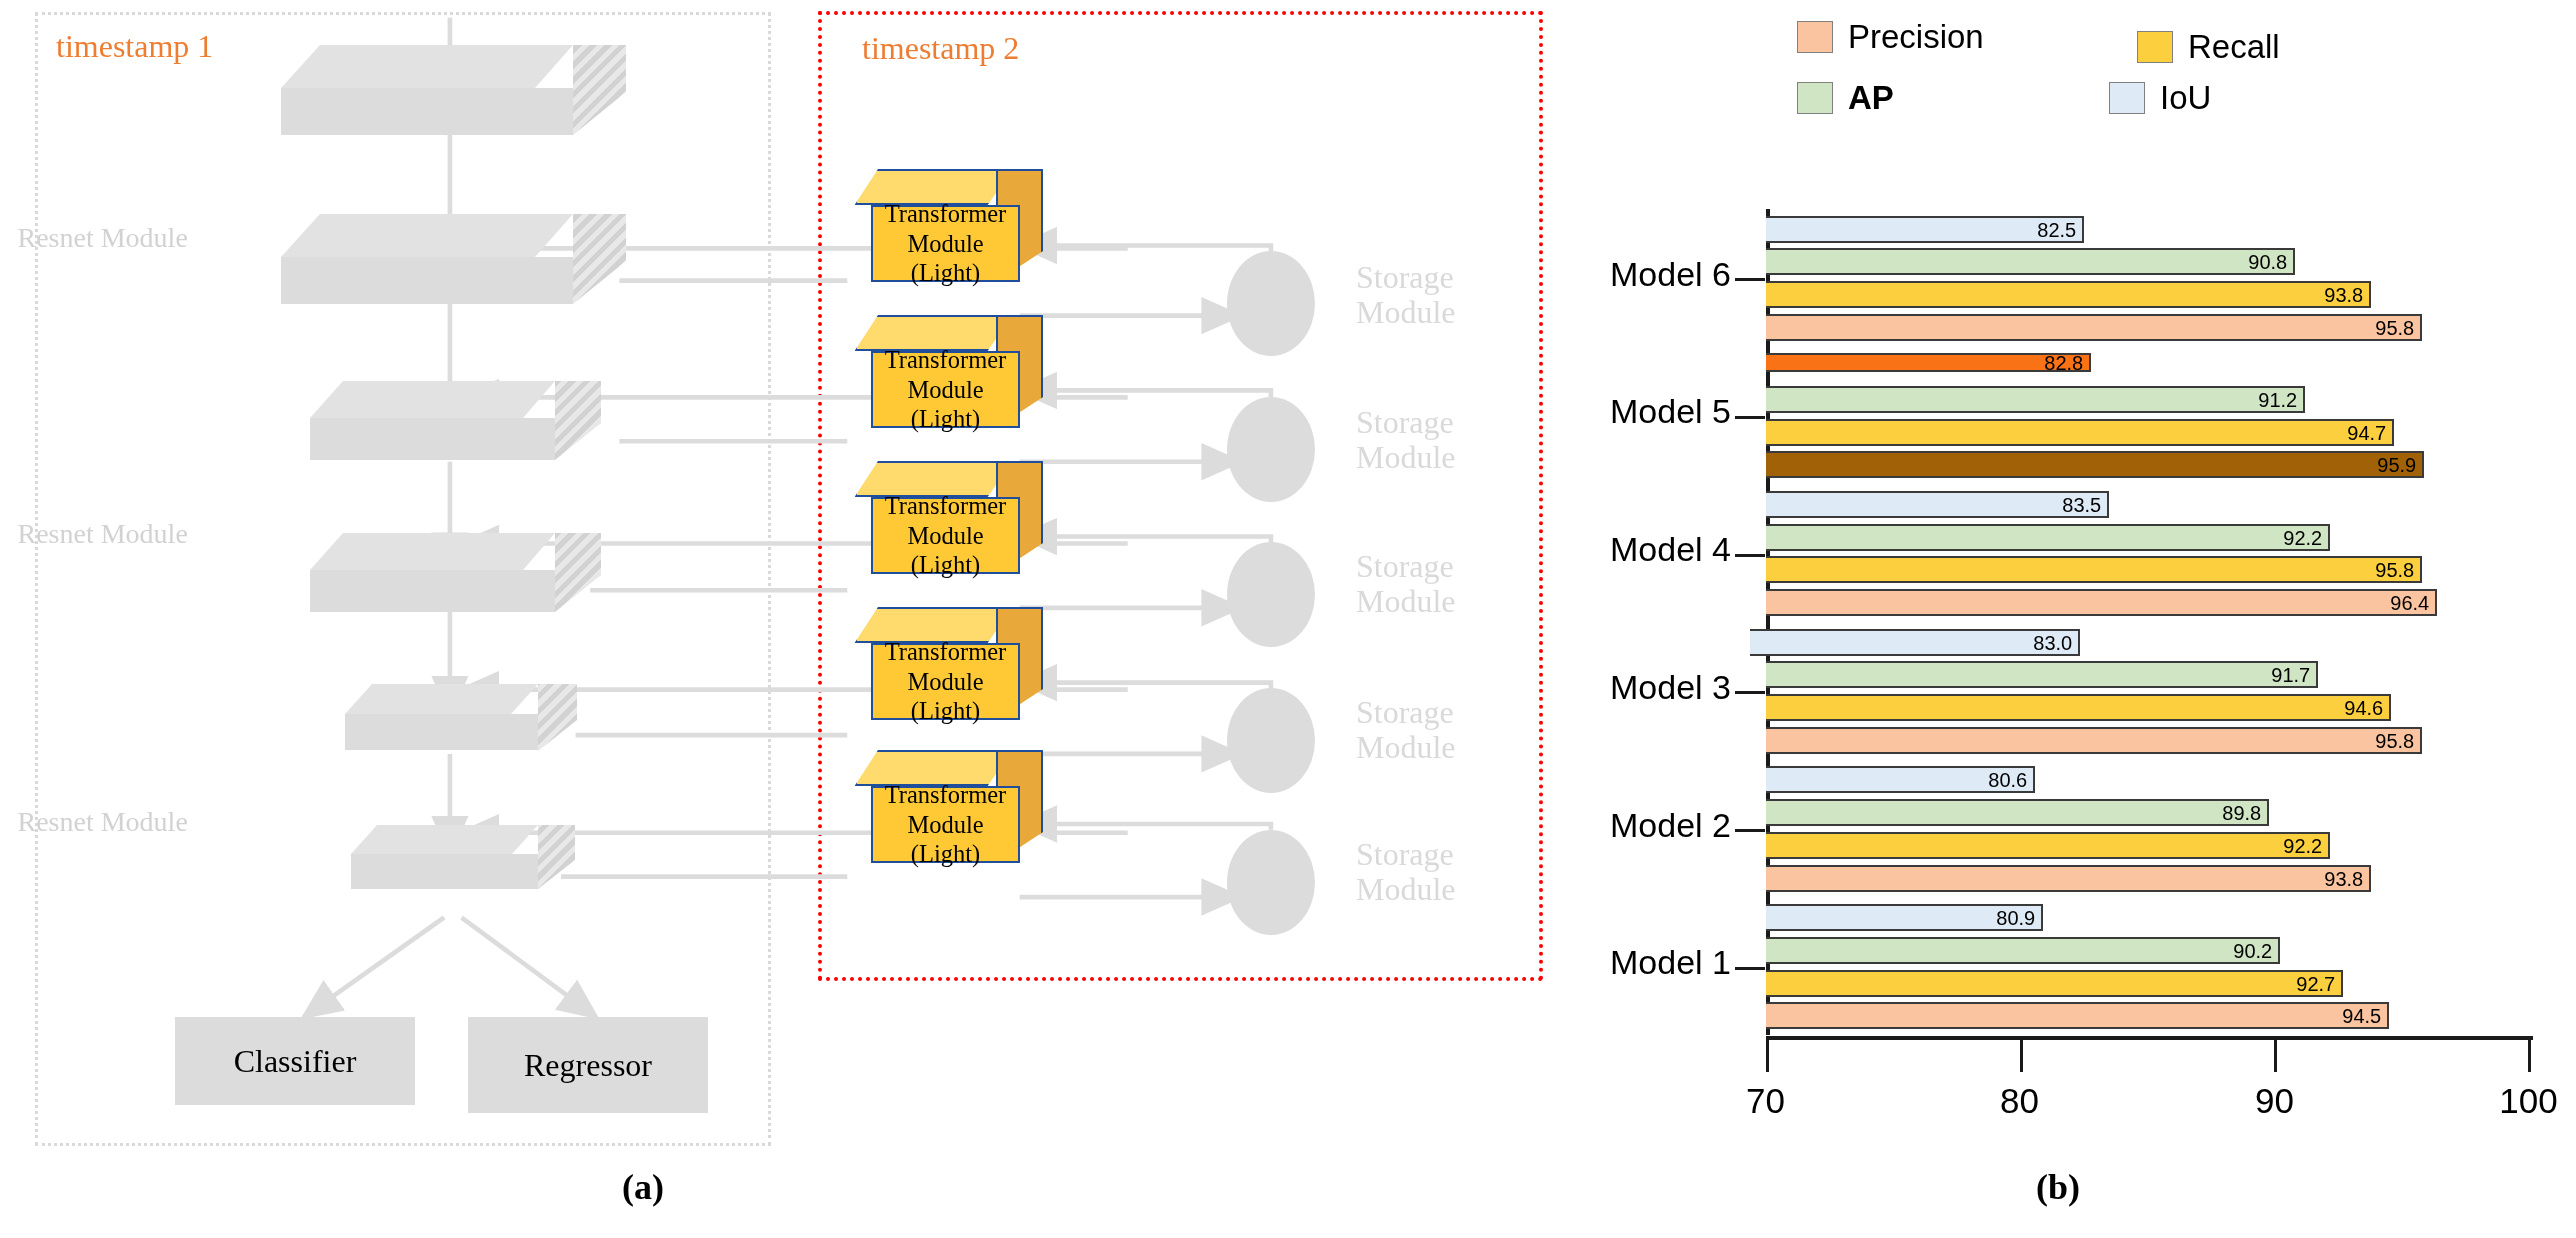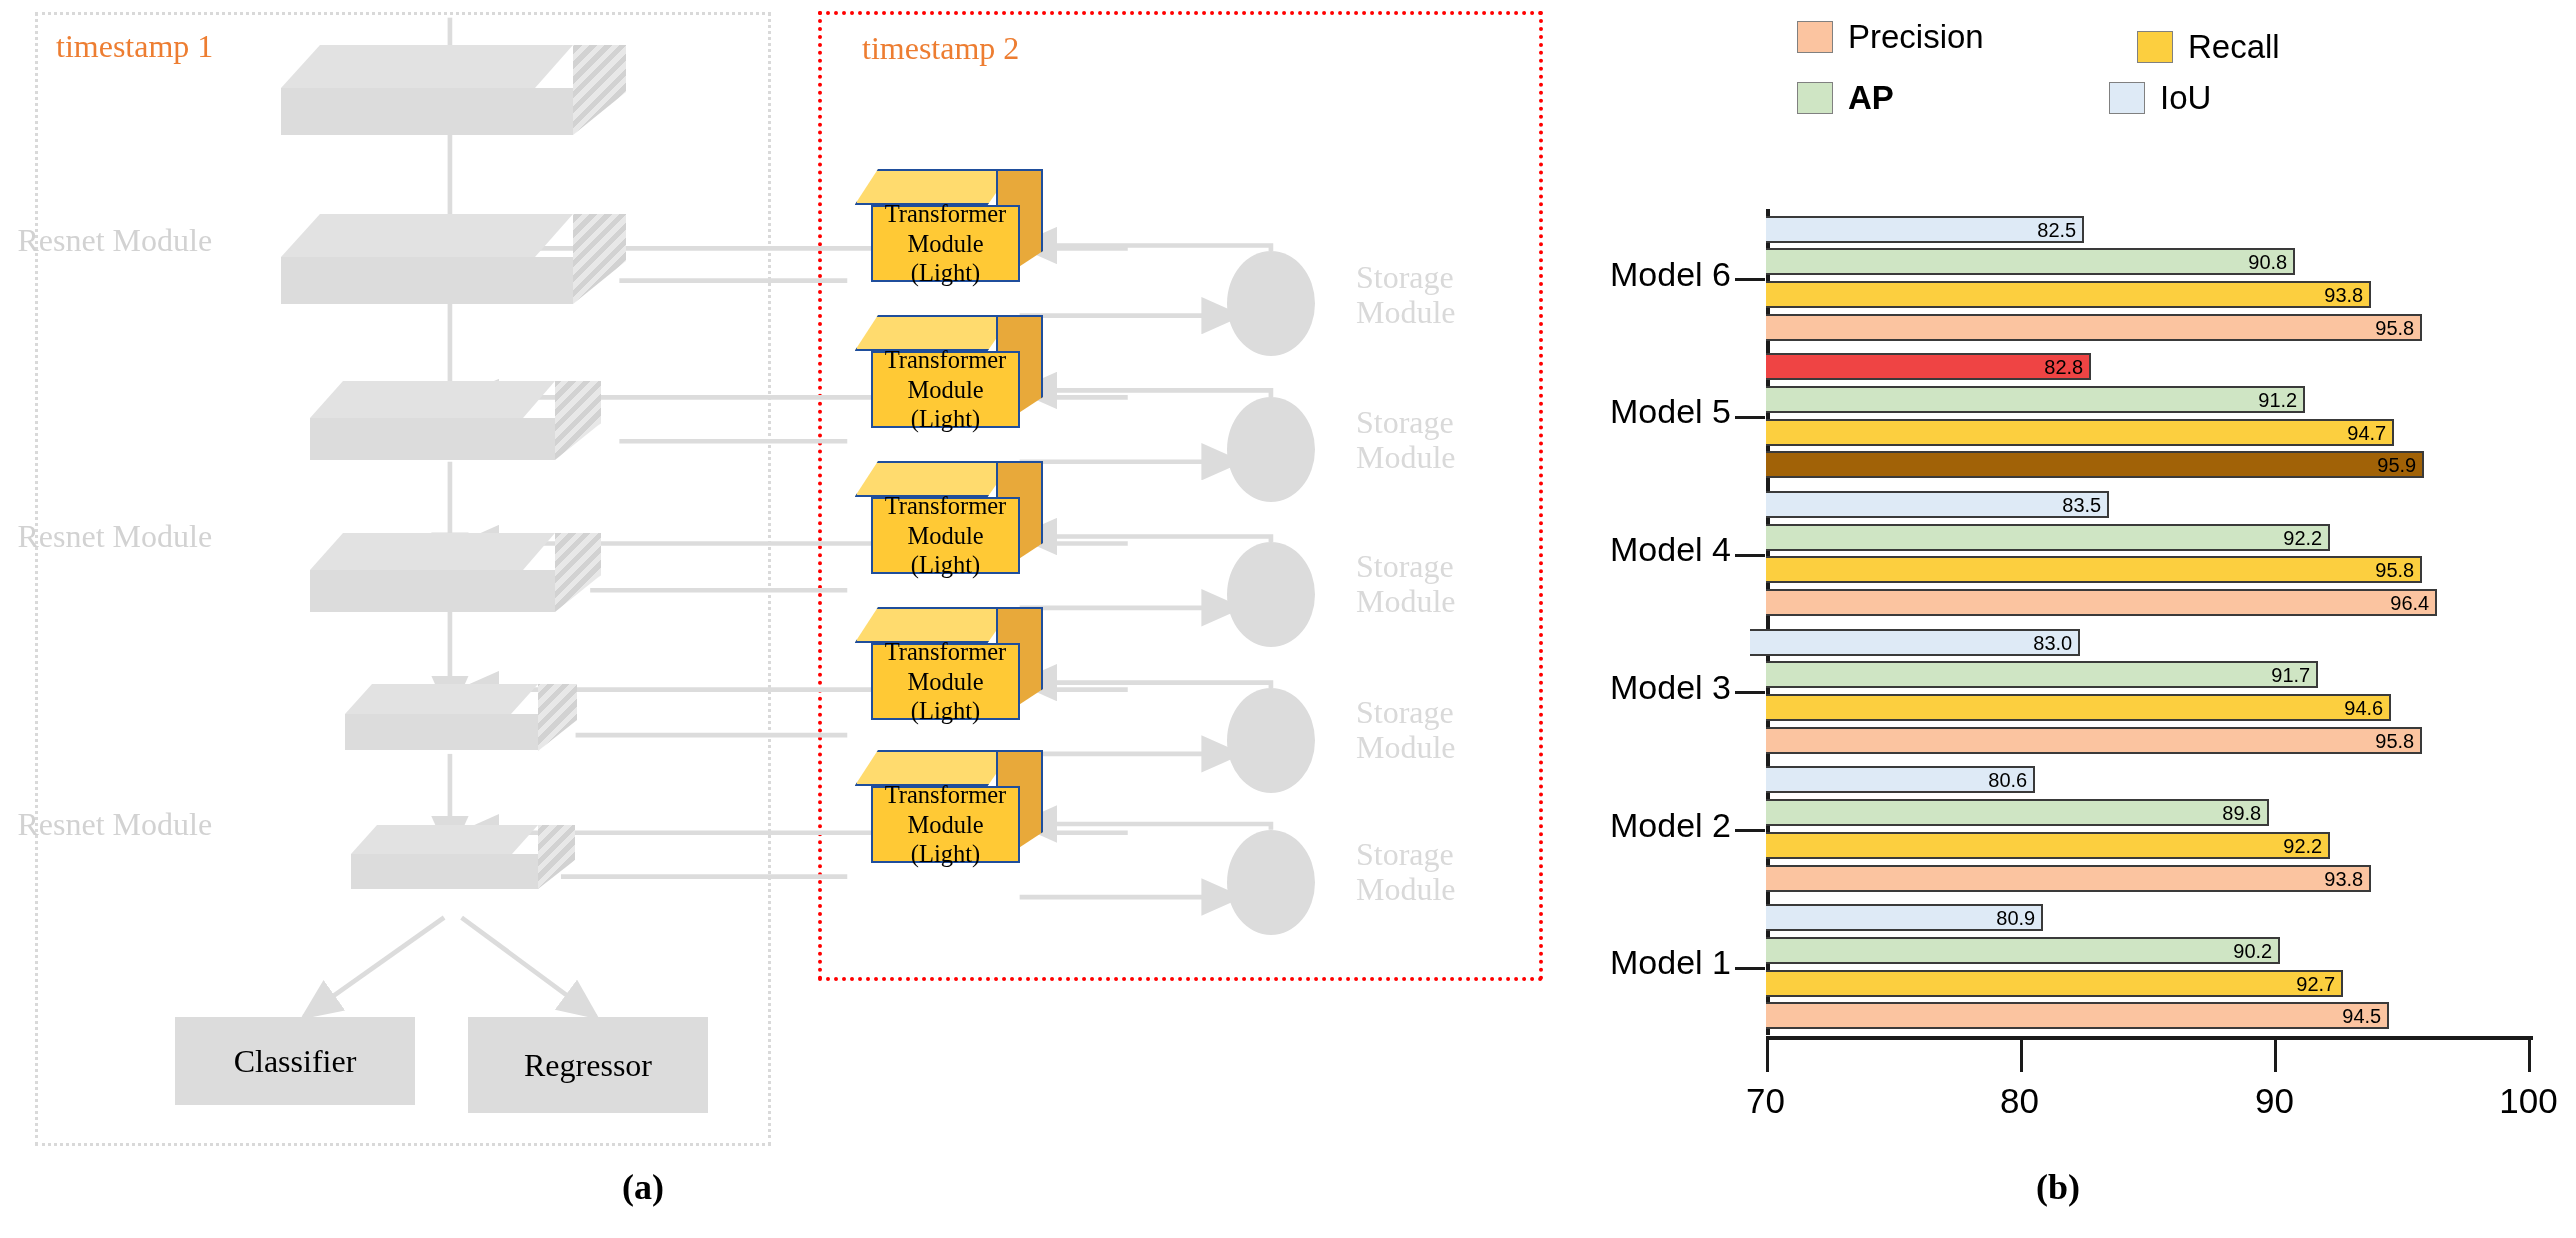--- a/index.html
+++ b/index.html
@@ -13,21 +13,21 @@
   #ts1-box{left:35px;top:11.7px;width:736px;height:1134px;
            border:3.5px dotted #d9d9d9;}
   #ts2-box{left:818px;top:10.5px;width:725px;height:970px;
            border:4.7px dotted #ff0000;}
 
   .ts-label{position:absolute;color:#ED7D31;font-size:32px;
             font-family:"Liberation Serif", serif;white-space:nowrap;}
   #ts1-label{left:56px;top:28px;}
   #ts2-label{left:862px;top:30px;}
 
-  .resnet-label{position:absolute;color:#d2d2d2;font-size:32px;
+  .resnet-label{position:absolute;color:#d2d2d2;font-size:28px;
                 white-space:nowrap;font-family:"Liberation Serif", serif;}
 
   .storage-label{position:absolute;color:#d9d9d9;font-size:32px;
                  line-height:1.08;text-align:left;white-space:pre-line;
                  font-family:"Liberation Serif", serif;}
 
   
   .slab{position:absolute;}
   .slab .front{position:absolute;left:0;top:0;width:100%;height:100%;
                background:#dcdcdc;}
@@ -360,21 +360,21 @@
         <span class="vlab">92.2</span>
       </div>
       <div class="bar" style="left: 200px; top: 556px; width: 656px; height: 27px; background: rgb(252, 207, 63);">
         <span class="vlab">95.8</span>
       </div>
       <div class="bar" style="left: 200px; top: 589px; width: 671px; height: 27px; background: rgb(251, 196, 160);">
         <span class="vlab">96.4</span>
       </div>
       <div class="ytick" style="left: 169px; top: 416px; width: 30px;"></div>
       <div class="ytlabel" style="left: -104px; top: 392px; width: 269px;">Model 5</div>
-      <div class="bar" style="left: 200px; top: 353px; width: 325px; height: 27px; background: #ef4444;">
+      <div class="bar" style="left: 200px; top: 353px; width: 325px; height: 19px; background: #f97316;">
         <span class="vlab">82.8</span>
       </div>
       <div class="bar" style="left: 200px; top: 386px; width: 539px; height: 27px; background: rgb(207, 229, 196);">
         <span class="vlab">91.2</span>
       </div>
       <div class="bar" style="left: 200px; top: 419px; width: 628px; height: 27px; background: rgb(252, 207, 63);">
         <span class="vlab">94.7</span>
       </div>
       <div class="bar" style="left: 200px; top: 451px; width: 658px; height: 27px; background: #a16207;">
         <span class="vlab">95.9</span>

